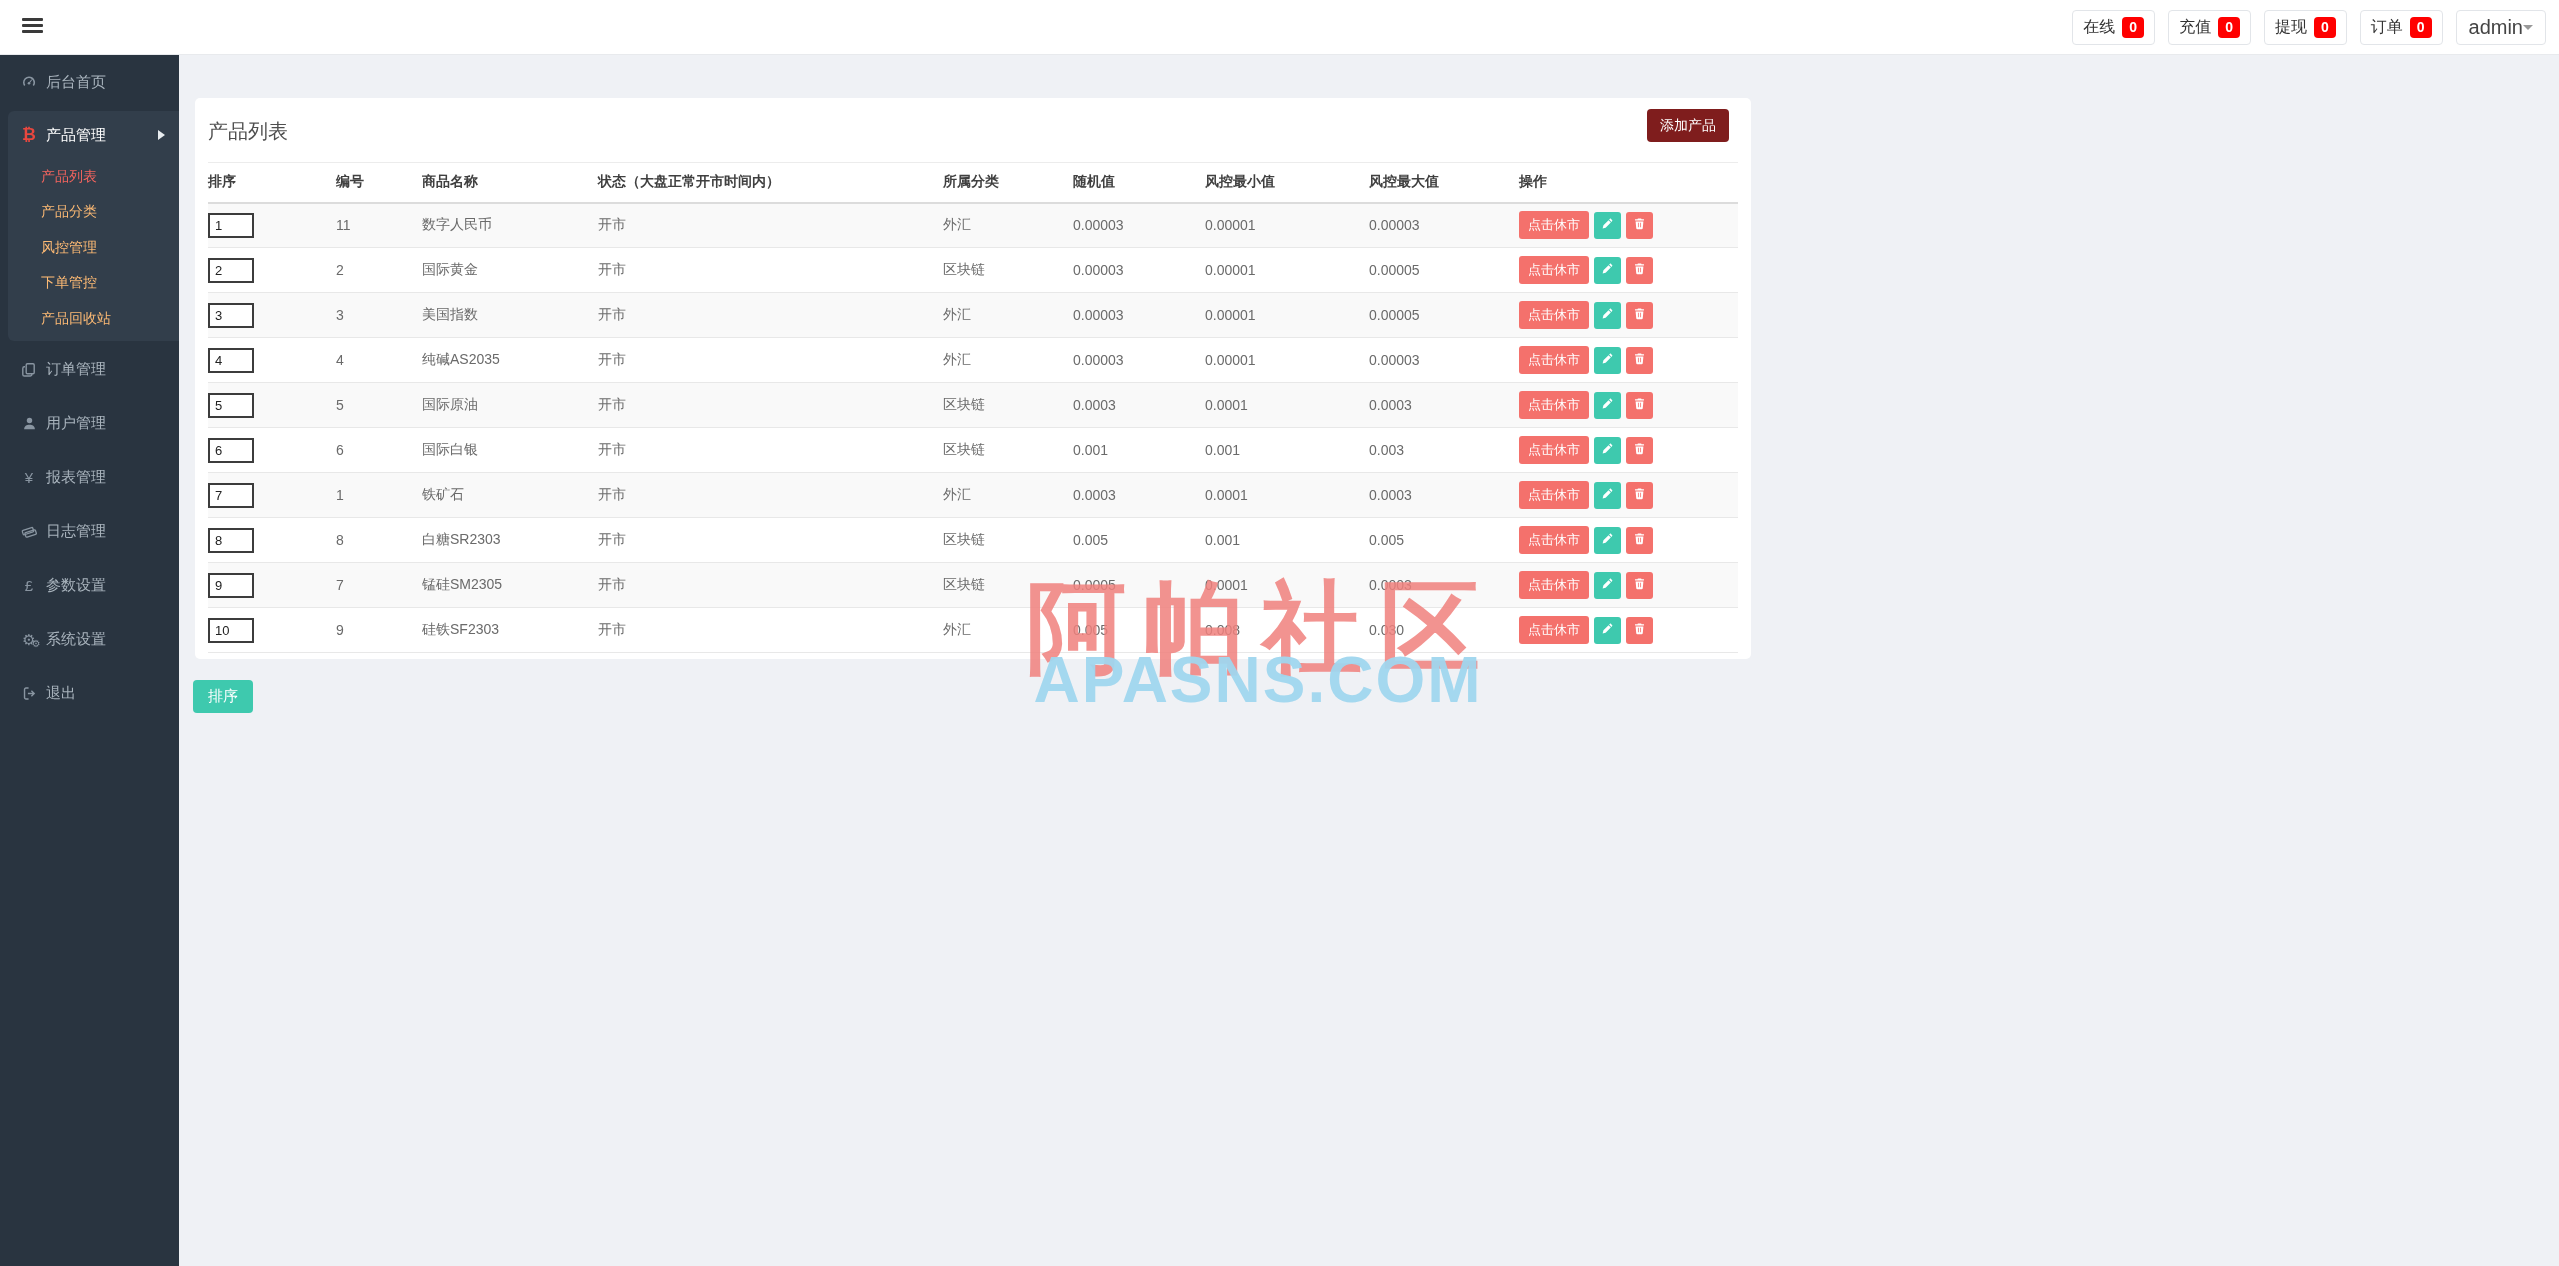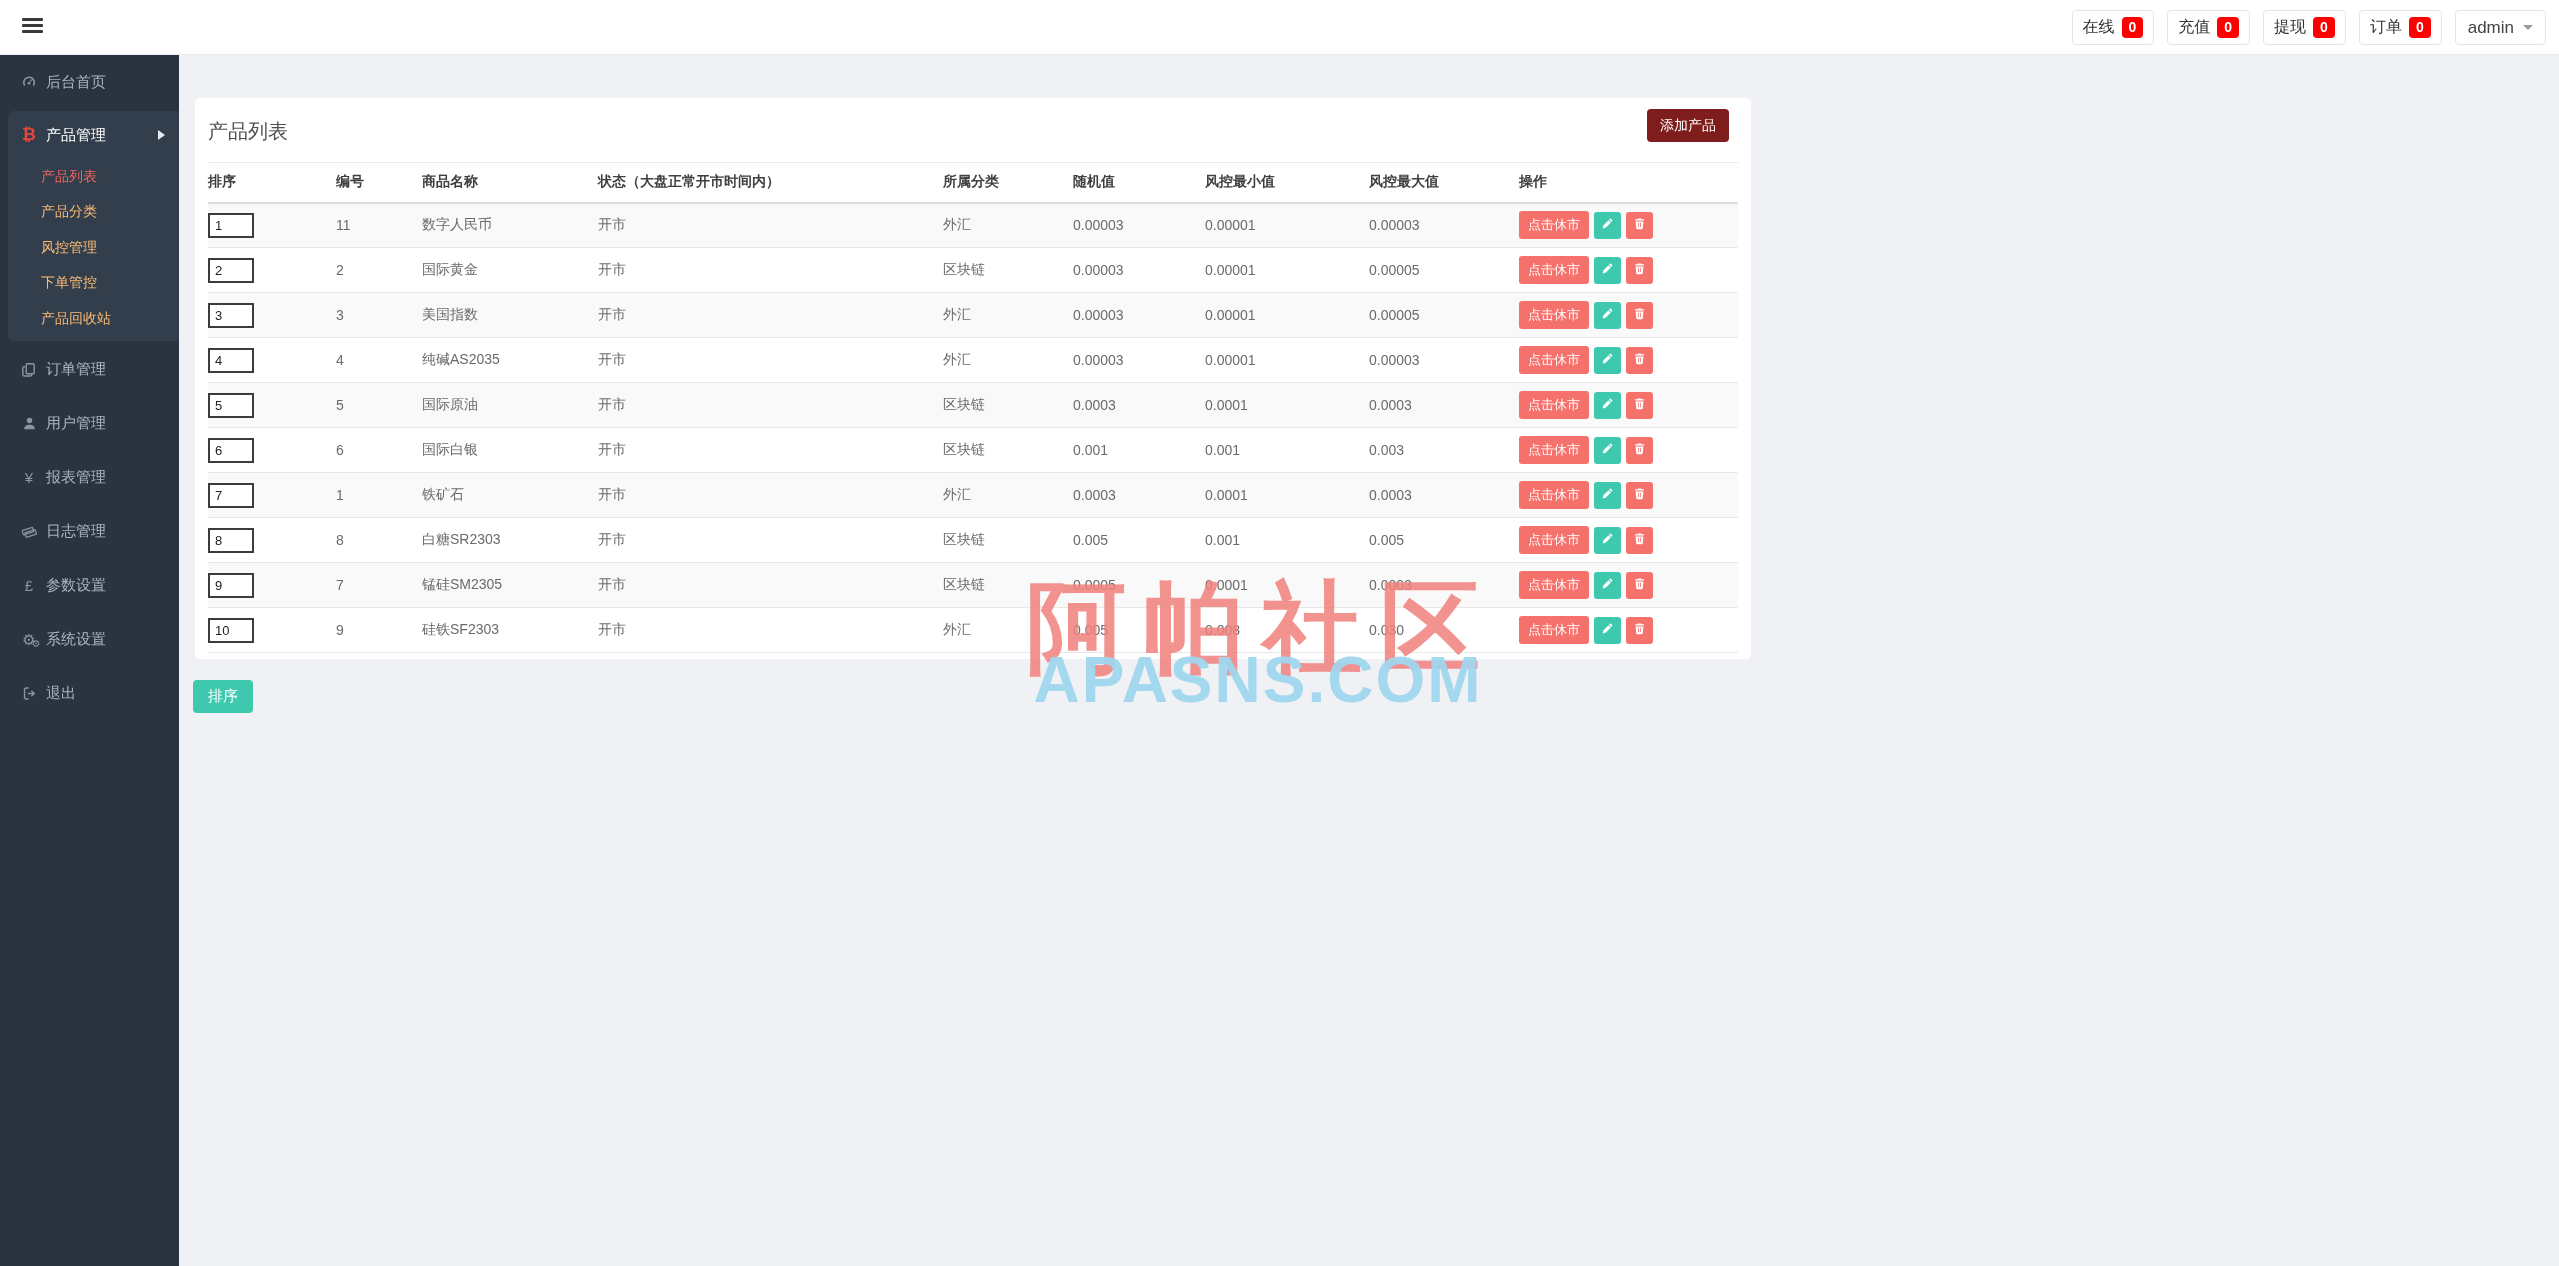--- a/index.html
+++ b/index.html
@@ -12,22 +12,22 @@
   
   .navbar { position:absolute; top:0; left:0; width:2559px; height:55px;
     background:#ffffff; border-bottom:1px solid #e8eaed; z-index:10; }
   .hamburger { position:absolute; left:22px; top:18px; width:21px; height:18px; cursor:pointer; }
   .hamburger span { display:block; height:3px; background:#3a3a3a; margin-bottom:3px; border-radius:1px; }
   .nav-right { position:absolute; right:13px; top:10px; display:flex; gap:13px; align-items:center; }
   .nav-stat { display:flex; align-items:center; gap:7px; border:1px solid #e2e5e9; border-radius:4px;
     padding:0 10px; height:35px; font-size:16px; color:#333; background:#fff; cursor:pointer; }
   .badge { background:#ff0000; color:#fff; font-size:14px; font-weight:bold;
     border-radius:4px; padding:3px 7px; line-height:1.1; }
-  .admin-btn { display:flex; align-items:center; gap:9px; border:1px solid #e2e5e9; border-radius:4px;
-    padding:0 12px; height:35px; font-size:17px; color:#444; background:#fff; cursor:pointer; }
+  .admin-btn { display:flex; align-items:center; border:1px solid #e2e5e9; border-radius:4px;
+    padding:0 12px; height:35px; font-size:20px; color:#444; background:#fff; cursor:pointer; }
   .caret-down { width:0; height:0; border-left:5px solid transparent; border-right:5px solid transparent;
     border-top:5px solid #999; }
   
   .sidebar { position:absolute; top:55px; left:0; bottom:0; width:179px;
     background:#293440; z-index:9; }
   .side-item { height:54px; display:flex; align-items:center; gap:8px;
     color:#a9b4bd; font-size:15px; padding-left:20px; cursor:pointer; position:relative; }
   .side-item .icon { width:18px; color:#8995a1; font-size:15px; display:inline-flex;
     justify-content:center; align-items:center; flex:none; }
   .side-item .icon svg { display:block; }

